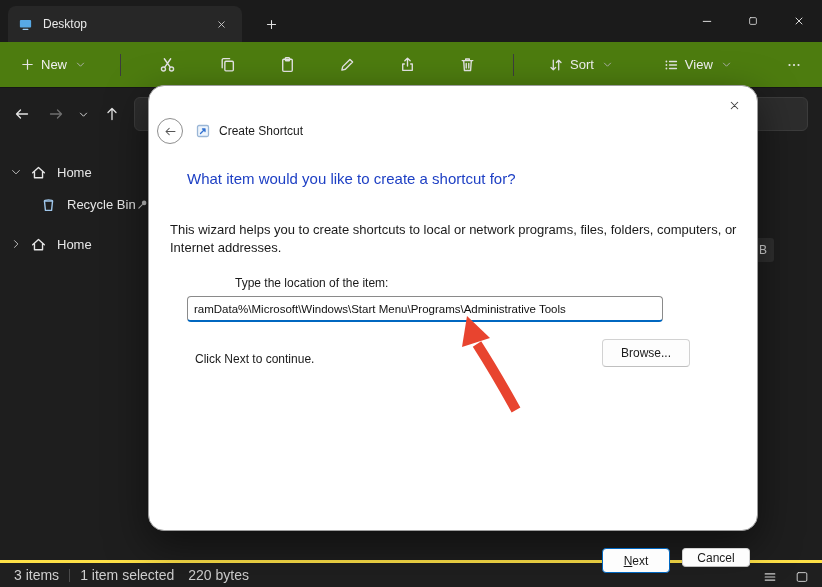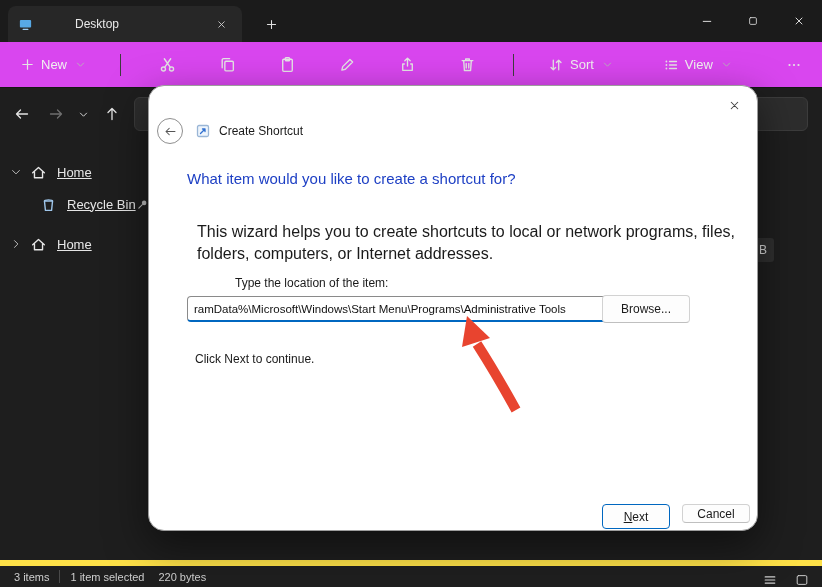--- a/index.html
+++ b/index.html
@@ -4,71 +4,71 @@
 <style>
   :root{ --accent:#0067c0; --heading:#1d3fc4; --arrow:#e8442f; --icon_blue:#57a9e6; }
   *{margin:0;padding:0;box-sizing:border-box;}
   html,body{width:822px;height:587px;overflow:hidden;background:#1e1e1e;
     font-family:"Liberation Sans","DejaVu Sans",sans-serif;}
   .screen{position:absolute;inset:0;width:822px;height:587px;background:#1e1e1e;}
   svg.ic{display:block;fill:none;stroke:currentColor;stroke-width:1.3;stroke-linecap:round;stroke-linejoin:round;}
 
   
   .titlebar{position:absolute;left:0;top:0;width:822px;height:42px;background:#1b1b1b;}
-  .tab{position:absolute;left:8px;top:6px;width:234px;height:36px;background:#272727;border-radius:8px 8px 0 0;display:flex;align-items:center;padding:0 10px;color:#e9e9e9;gap:32px;}
+  .tab{position:absolute;left:8px;top:6px;width:234px;height:36px;background:#272727;border-radius:8px 8px 0 0;display:flex;align-items:center;padding:0 10px;color:#e9e9e9;}
   .tab-title{font-size:12px;margin-left:10px;flex:1;}
   .tab-close{width:22px;height:22px;border-radius:4px;display:flex;align-items:center;justify-content:center;color:#cfcfcf;}
   .newtab{position:absolute;left:258px;top:12px;width:26px;height:24px;border-radius:4px;display:flex;align-items:center;justify-content:center;color:#e0e0e0;}
   .wincontrols{position:absolute;right:0;top:0;height:42px;display:flex;}
   .wbtn{width:46px;height:42px;display:flex;align-items:center;justify-content:center;color:#e0e0e0;}
 
   
-  .commandbar{position:absolute;left:0;top:42px;width:822px;height:46px;background:#d946ef;border-bottom:1px solid #161616;display:flex;align-items:center;padding-left:12px;gap:20px;}
+  .commandbar{position:absolute;left:0;top:42px;width:822px;height:46px;background:#4d7c0f;border-bottom:1px solid #161616;display:flex;align-items:center;padding-left:12px;gap:20px;}
   .cbtn{height:32px;border-radius:4px;display:flex;align-items:center;justify-content:center;color:#e4e4e4;}
   .cbtn.icon-only{width:40px;}
   .cbtn .lbl{font-size:13px;margin:0 6px;color:#f0f0f0;}
   .csep{width:1px;height:22px;background:#3d3d3d;margin:0 6px;}
   .chev{color:#b5b5b5;margin-left:2px;}
 
   
   .navrow{position:absolute;left:0;top:88px;width:822px;height:52px;}
   .nbtn{position:absolute;top:10px;width:32px;height:32px;border-radius:4px;display:flex;align-items:center;justify-content:center;color:#e4e4e4;}
   .nbtn.dim{color:#6f6f6f;}
   .pill{position:absolute;top:9px;height:34px;background:#2d2d2d;border:1px solid #3c3c3c;border-radius:6px;}
 
   
   .sidebar{position:absolute;left:0;top:140px;width:176px;bottom:27px;}
-  .side-item{position:absolute;left:2px;width:150px;height:32px;border-radius:4px;display:flex;align-items:center;color:#e6e6e6;font-size:13px;text-decoration:underline;}
+  .side-item{position:absolute;left:2px;width:150px;height:32px;border-radius:4px;display:flex;align-items:center;color:#e6e6e6;font-size:13px;}
   .side-item.selected{background:#383838;}
   .s-chev{margin-left:8px;color:#c0c0c0;flex:0 0 auto;}
   .s-icon{margin-left:8px;flex:0 0 auto;}
   .s-label{margin-left:10px;flex:1;white-space:nowrap;}
   .s-pin{margin-right:8px;color:#bdbdbd;flex:0 0 auto;}
 
   
   .fragment{position:absolute;left:752px;top:238px;width:22px;height:24px;background:#2f2f2f;border-radius:3px;color:#d8d8d8;font-size:12px;display:flex;align-items:center;justify-content:center;z-index:5;}
 
   
-  .statusbar{position:absolute;left:0;bottom:0;width:822px;height:27px;background:#1f1f1f;border-top:6px solid #fde047;display:flex;align-items:center;color:#cfcfcf;font-size:11px;}
+  .statusbar{position:absolute;left:0;bottom:0;width:822px;height:27px;background:#1f1f1f;border-top:3px solid #fde047;display:flex;align-items:center;color:#cfcfcf;font-size:14px;}
   .sb-sep{width:1px;height:13px;background:#4a4a4a;margin:0 10px;}
   .sb-views{position:absolute;right:8px;top:0;height:27px;display:flex;align-items:center;gap:8px;color:#cfcfcf;}
   .vbtn{width:24px;height:21px;border-radius:3px;display:flex;align-items:center;justify-content:center;}
 
   
   .dialog{position:absolute;left:148px;top:85px;width:610px;height:446px;background:#ffffff;border:1px solid #9c9c9c;border-radius:16px;box-shadow:0 14px 40px rgba(0,0,0,0.5);color:#1a1a1a;z-index:20;}
   .dlg-close{position:absolute;top:6px;right:8px;width:30px;height:26px;display:flex;align-items:center;justify-content:center;color:#444;border-radius:4px;}
   .dlg-header{position:absolute;left:8px;top:30px;height:30px;display:flex;align-items:center;}
   .back-circle{width:26px;height:26px;border:1px solid #8f8f8f;border-radius:50%;display:flex;align-items:center;justify-content:center;color:#555;}
   .dlg-appicon{margin-left:12px;}
   .dlg-title{margin-left:8px;font-size:12px;}
   .dlg-heading{position:absolute;left:38px;top:84px;font-size:15px;color:var(--heading);white-space:nowrap;}
-  .dlg-desc{position:absolute;left:48px;top:135px;width:580px;font-size:16px;line-height:1.4;}
+  .dlg-desc{position:absolute;left:21px;top:135px;width:580px;font-size:13px;line-height:1.4;}
   .dlg-label{position:absolute;left:38px;top:190px;font-size:12px;margin-left:48px;}
   .dlg-input{position:absolute;left:38px;top:210px;width:476px;height:26px;border:1px solid #8a8a8a;border-bottom:2px solid var(--accent);border-radius:4px;padding:0 6px;font-size:11.5px;font-family:inherit;color:#111;background:#fff;outline:none;}
-  .btn{border-radius:4px;background:#fdfdfd;border:1px solid #d2d2d2;border-bottom-color:#bfbfbf;font-size:12px;font-family:inherit;color:#1a1a1a;display:flex;align-items:center;justify-content:center;cursor:default;}
+  .btn{border-radius:4px;background:#fdfdfd;border:1px solid #d2d2d2;border-bottom-color:#bfbfbf;font-size:12px;font-family:inherit;color:#1a1a1a;display:flex;align-items:center;justify-content:center;cursor:default;margin-top:44px;}
   .dlg-browse{position:absolute;left:453px;top:209px;width:88px;height:28px;}
   .dlg-hint{position:absolute;left:46px;top:266px;font-size:12px;}
   .dlg-next{position:absolute;left:453px;top:418px;width:68px;height:25px;border-color:var(--accent);}
   .dlg-cancel{position:absolute;left:533px;top:418px;width:68px;height:19px;}
   .mn{text-decoration:underline;}
 
   
   .arrow-svg{position:absolute;left:425px;top:300px;z-index:40;pointer-events:none;}
 </style>
 </head>

